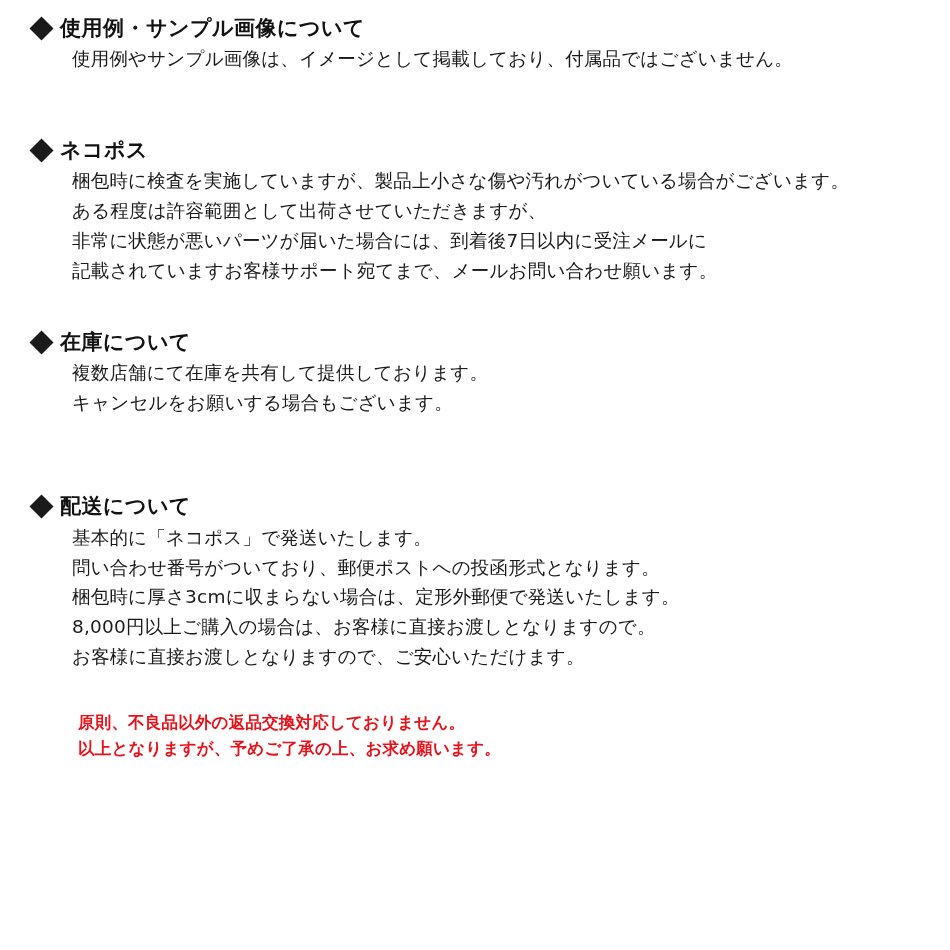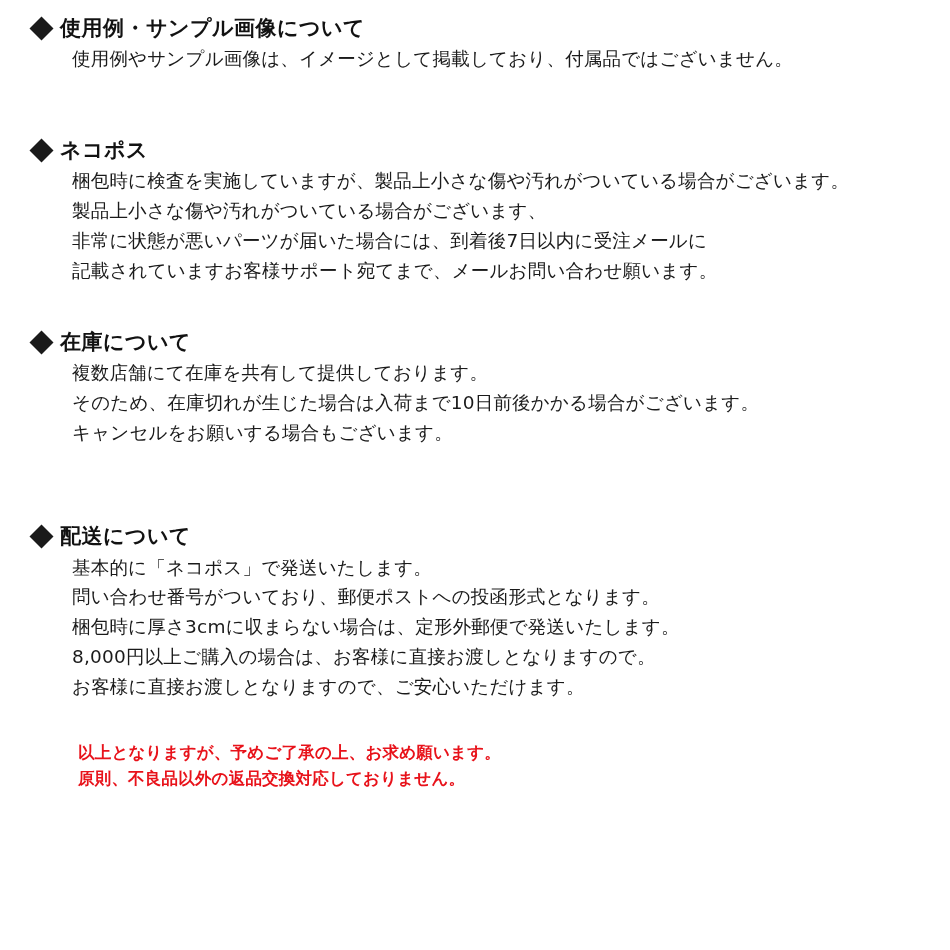--- a/index.html
+++ b/index.html
@@ -91,36 +91,35 @@
 
   <div class="gap-lg"></div>
 
   <div class="section">
     <div class="section-head">
       <span class="diamond"></span>
       <span class="section-title">ネコポス</span>
     </div>
     <div class="body-lines">
       <p>梱包時に検査を実施していますが、製品上小さな傷や汚れがついている場合がございます。</p>
-      <p>製品上小さな傷や汚れがついている場合がございます、</p>
+      <p>ある程度は許容範囲として出荷させていただきますが、</p>
       <p>非常に状態が悪いパーツが届いた場合には、到着後7日以内に受注メールに</p>
       <p>記載されていますお客様サポート宛てまで、メールお問い合わせ願います。</p>
     </div>
   </div>
 
   <div class="gap-md"></div>
 
   <div class="section">
     <div class="section-head">
       <span class="diamond"></span>
       <span class="section-title">在庫について</span>
     </div>
     <div class="body-lines">
       <p>複数店舗にて在庫を共有して提供しております。</p>
-      <p>そのため、在庫切れが生じた場合は入荷まで10日前後かかる場合がございます。</p>
       <p>キャンセルをお願いする場合もございます。</p>
     </div>
   </div>
 
   <div class="gap-xl"></div>
 
   <div class="section">
     <div class="section-head">
       <span class="diamond"></span>
       <span class="section-title">配送について</span>
@@ -128,17 +127,17 @@
     <div class="body-lines">
       <p>基本的に「ネコポス」で発送いたします。</p>
       <p>問い合わせ番号がついており、郵便ポストへの投函形式となります。</p>
       <p>梱包時に厚さ3cmに収まらない場合は、定形外郵便で発送いたします。</p>
       <p>8,000円以上ご購入の場合は、お客様に直接お渡しとなりますので。</p>
       <p>お客様に直接お渡しとなりますので、ご安心いただけます。</p>
     </div>
   </div>
 
   <div class="notice">
+    <p>原則、不良品以外の返品交換対応しておりません。</p>
     <p>以上となりますが、予めご了承の上、お求め願います。</p>
-    <p>原則、不良品以外の返品交換対応しておりません。</p>
   </div>
 
 </div>
 
 </body></html>

